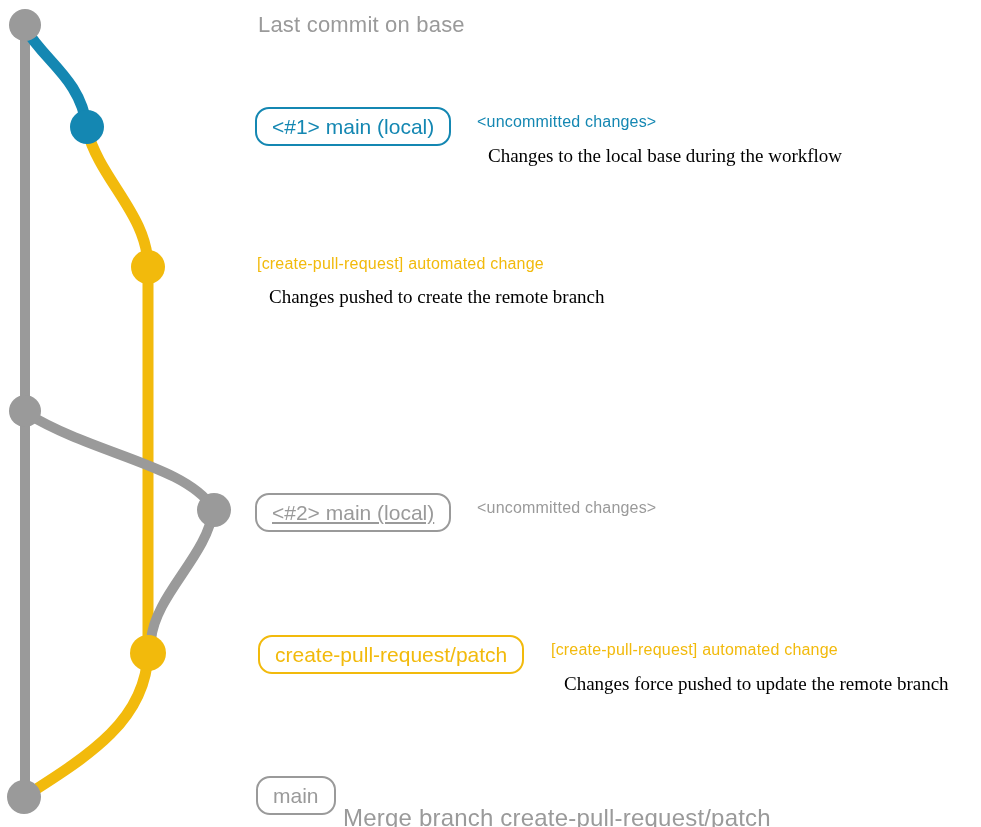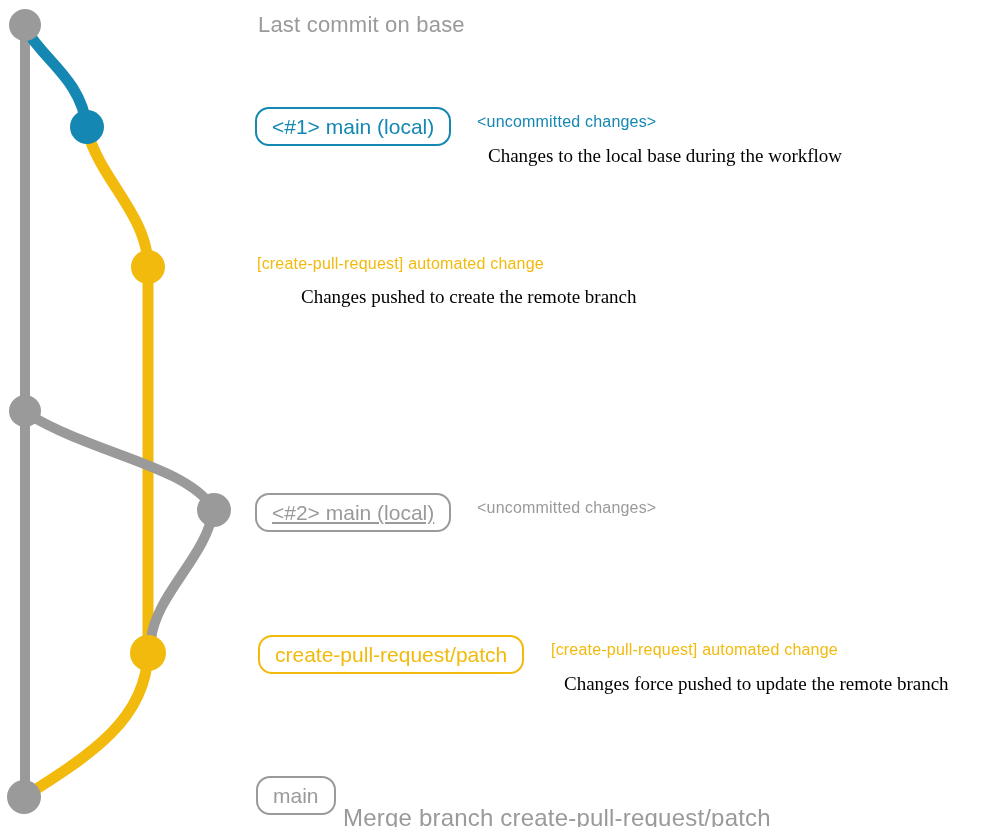--- a/index.html
+++ b/index.html
@@ -76,21 +76,21 @@
     <circle cx="24" cy="797" r="17" fill="#9a9a9a"></circle>
   </svg>
 
   <div class="abs head-label" style="left:258px; top:12px;">Last commit on base</div>
 
   <div class="abs branch-box blue-ink" style="left:255px; top:107px;">&lt;#1&gt; main (local)</div>
   <div class="abs tag blue-ink" style="left:477px; top:113px;">&lt;uncommitted changes&gt;</div>
   <div class="abs note" style="left:488px; top:145px;">Changes to the local base during the workflow</div>
 
   <div class="abs tag yellow-ink" style="left:257px; top:255px;">[create-pull-request] automated change</div>
-  <div class="abs note" style="left:269px; top:286px;margin-left:32px;">Changes pushed to create the remote branch</div>
+  <div class="abs note" style="left:269px; top:286px;">Changes pushed to create the remote branch</div>
 
 
   <div class="abs branch-box gray-ink" style="left:255px; top:493px;text-decoration:underline;">&lt;#2&gt; main (local)</div>
   <div class="abs tag gray-ink" style="left:477px; top:499px;">&lt;uncommitted changes&gt;</div>
 
   <div class="abs branch-box yellow-ink" style="left:258px; top:635px;">create-pull-request/patch</div>
   <div class="abs tag yellow-ink" style="left:551px; top:641px;">[create-pull-request] automated change</div>
   <div class="abs note" style="left:564px; top:673px;">Changes force pushed to update the remote branch</div>
 
   <div class="abs branch-box gray-ink" style="left:256px; top:776px;">main</div>

